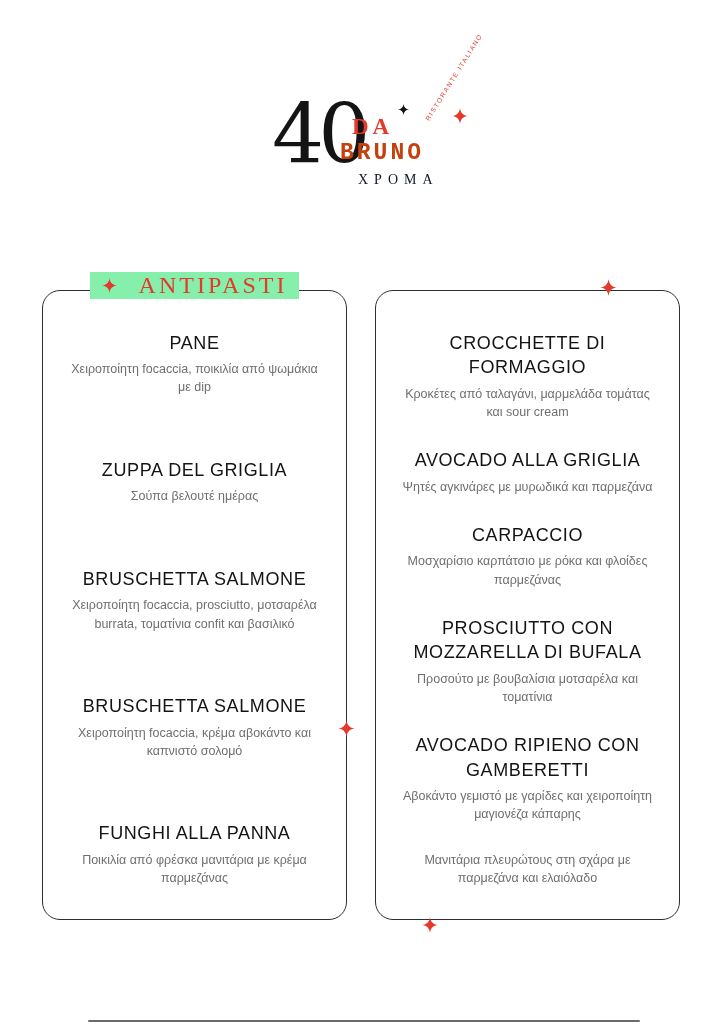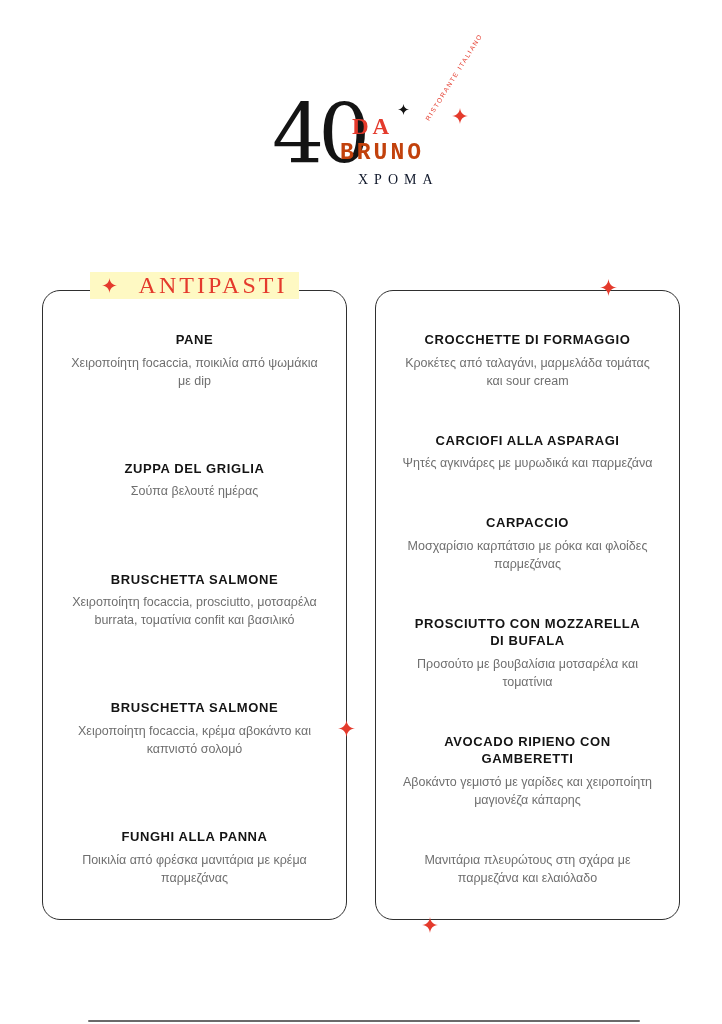--- a/index.html
+++ b/index.html
@@ -49,40 +49,40 @@
   .sp-mid-left   { left:338px; top:720px; width:17px; height:17px; }
   .sp-bottom     { left:422px; top:917px; width:16px; height:16px; }
 
   
   .section-title-row {
     position:absolute; left:42px; top:272px; width:305px;
     display:flex; justify-content:center; z-index:3;
   }
   .section-title {
     display:flex; align-items:center; gap:22px;
-    background:#fef9c3; padding:0 12px;
+    background:#86efac; padding:0 12px;
     font-family:"Liberation Serif", serif; font-size:24px;
     letter-spacing:3px; color:#E43A2C; font-weight:400;
   }
   .section-title .sparkle-inline { width:15px; height:15px; color:#E43A2C; }
   .section-title .sparkle-inline svg { display:block; width:100%; height:100%; }
 
   
   .menu-box {
     position:absolute; top:290px; width:305px; height:630px;
     border:1px solid #2F2F2F; border-radius:18px;
     display:flex; flex-direction:column; justify-content:space-between;
     padding:40px 16px 32px;
   }
   .menu-box.left  { left:42px; }
   .menu-box.right { left:375px; }
 
   .menu-item { text-align:center; }
   .item-name {
-    font-size:13px; font-weight:700; letter-spacing:0.6px;
+    font-size:18px; font-weight:400; letter-spacing:0.6px;
     color:#141414; line-height:1.35; max-width:232px; margin:0 auto 5px;
   }
   .item-desc {
     font-size:12.5px; color:#6F6F6F; line-height:1.45;
     max-width:252px; margin:0 auto;
   }
 
   
   .page-edge {
     position:absolute; left:88px; top:1020px; width:552px; height:2px;
@@ -161,21 +161,21 @@
       <div class="item-desc">Ποικιλία από φρέσκα μανιτάρια με κρέμα παρμεζάνας</div>
     </div>
   </section>
 
   <section class="menu-box right">
     <div class="menu-item">
       <div class="item-name">CROCCHETTE DI FORMAGGIO</div>
       <div class="item-desc">Κροκέτες από ταλαγάνι, μαρμελάδα τομάτας και sour cream</div>
     </div>
     <div class="menu-item">
-      <div class="item-name">CARCIOFI ALLA ASPARAGI</div>
+      <div class="item-name">AVOCADO ALLA GRIGLIA</div>
       <div class="item-desc">Ψητές αγκινάρες με μυρωδικά και παρμεζάνα</div>
     </div>
     <div class="menu-item">
       <div class="item-name">CARPACCIO</div>
       <div class="item-desc">Μοσχαρίσιο καρπάτσιο με ρόκα και φλοίδες παρμεζάνας</div>
     </div>
     <div class="menu-item">
       <div class="item-name">PROSCIUTTO CON MOZZARELLA DI BUFALA</div>
       <div class="item-desc">Προσούτο με βουβαλίσια μοτσαρέλα και τοματίνια</div>
     </div>

